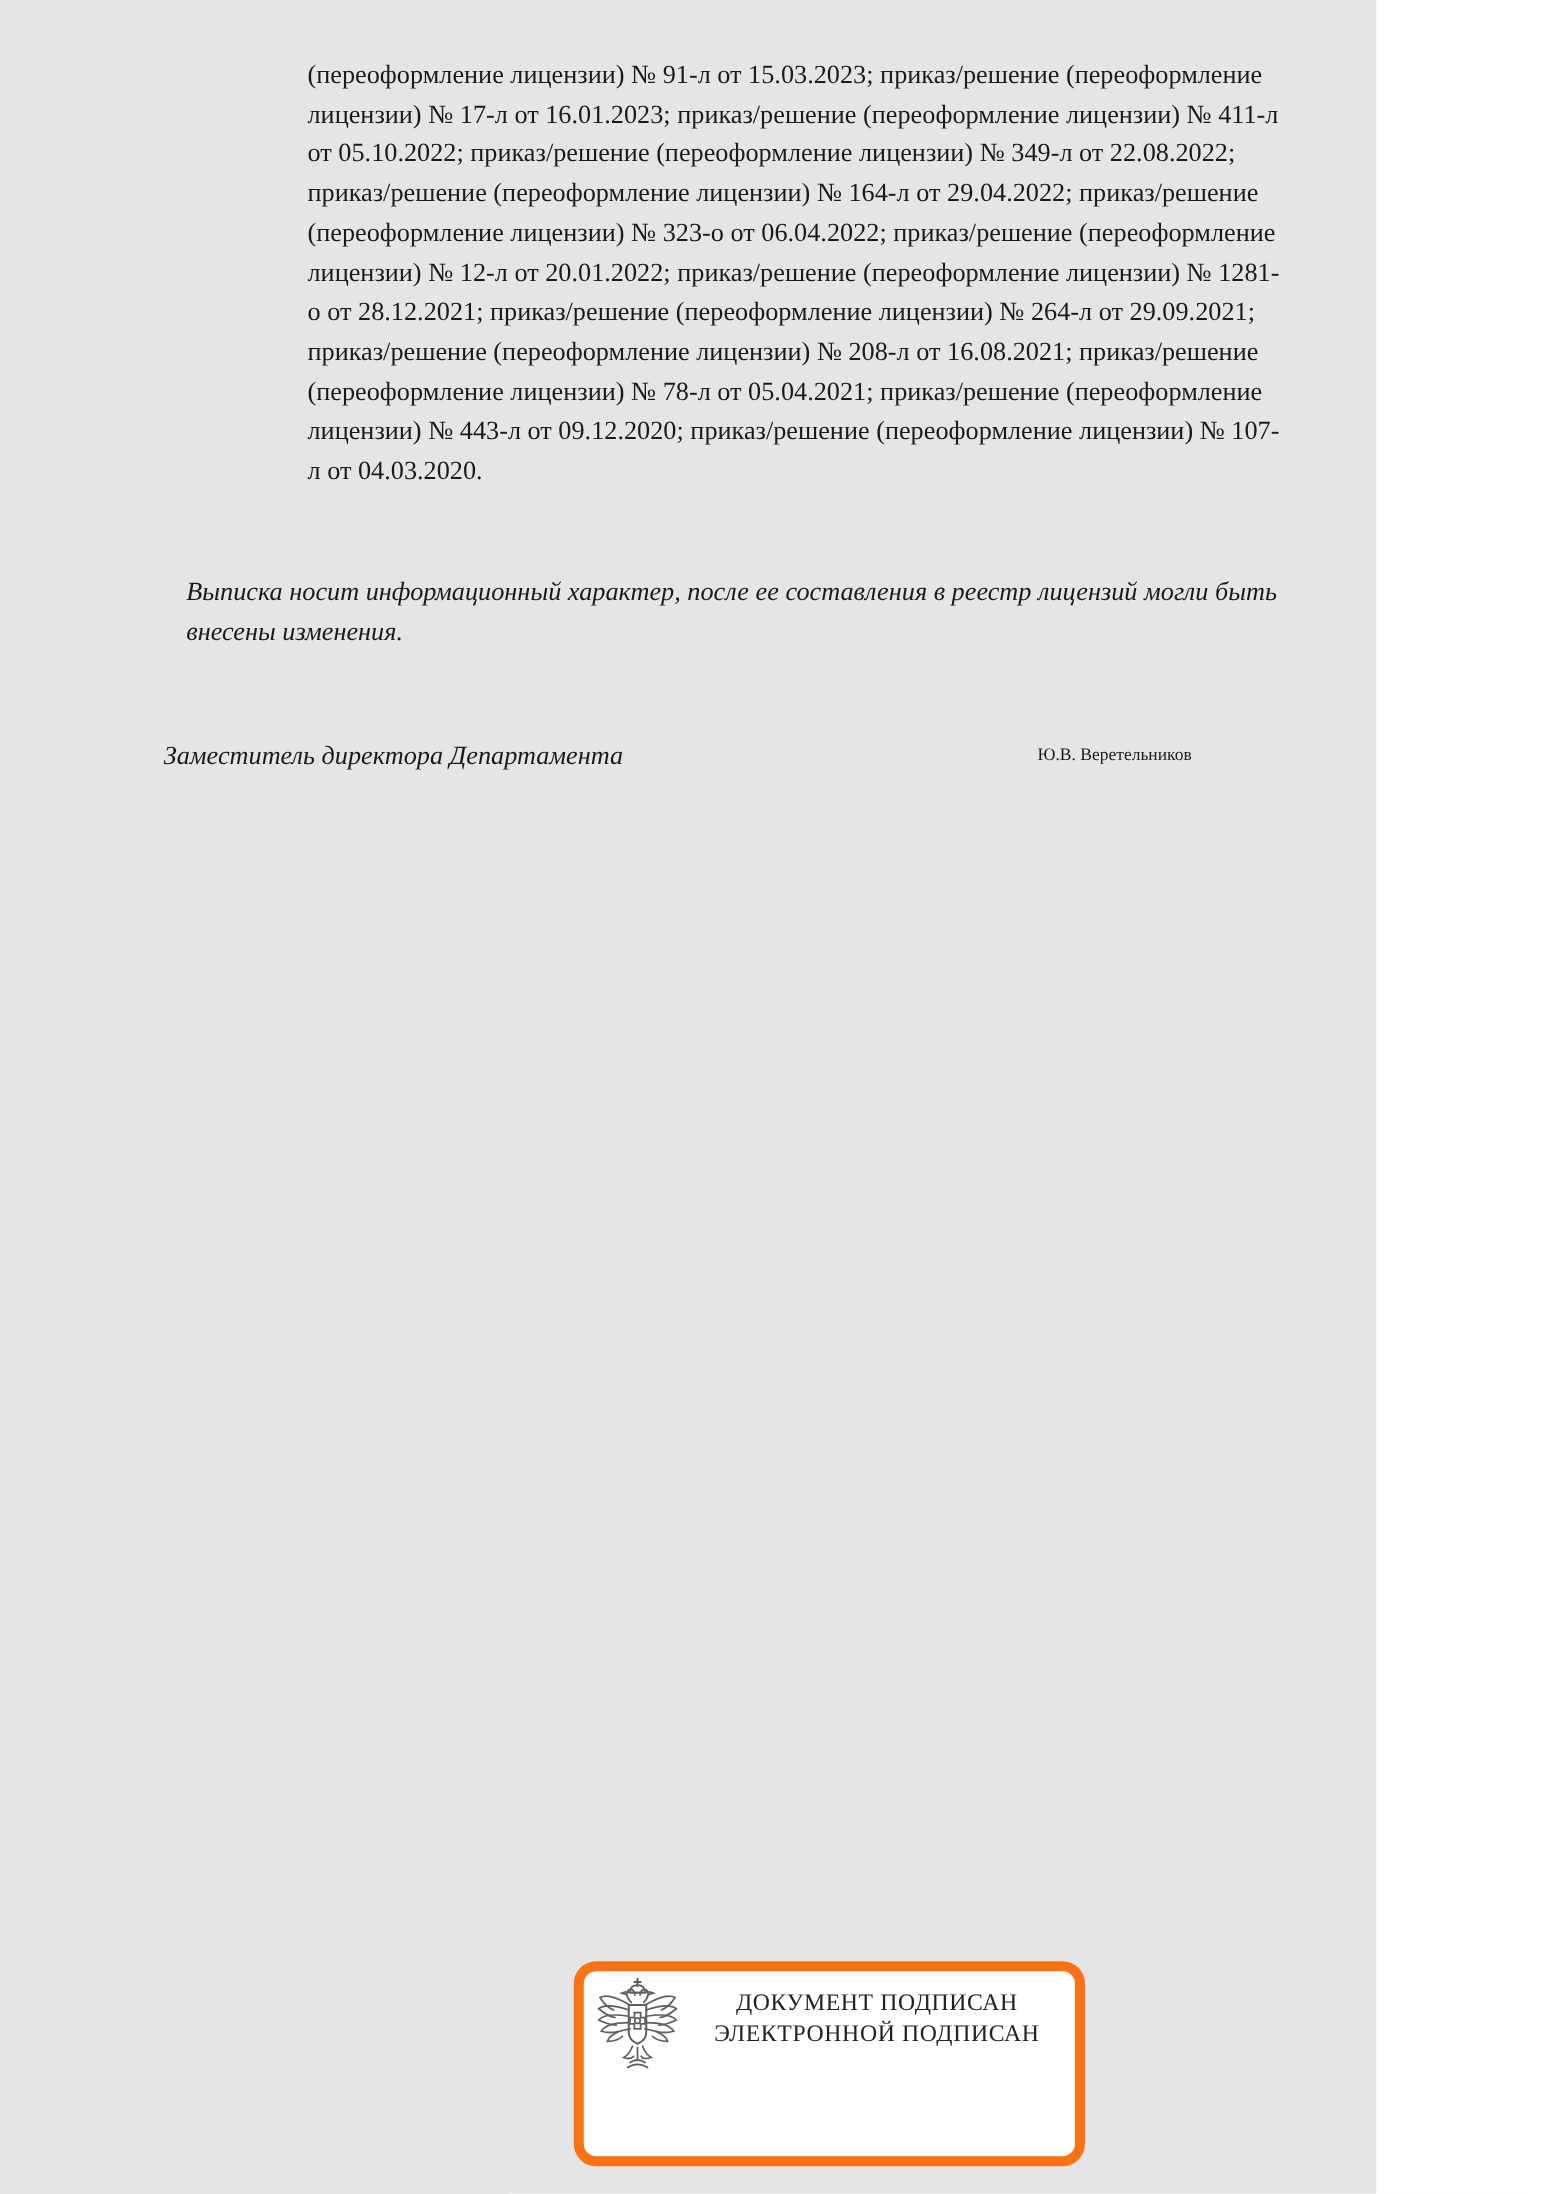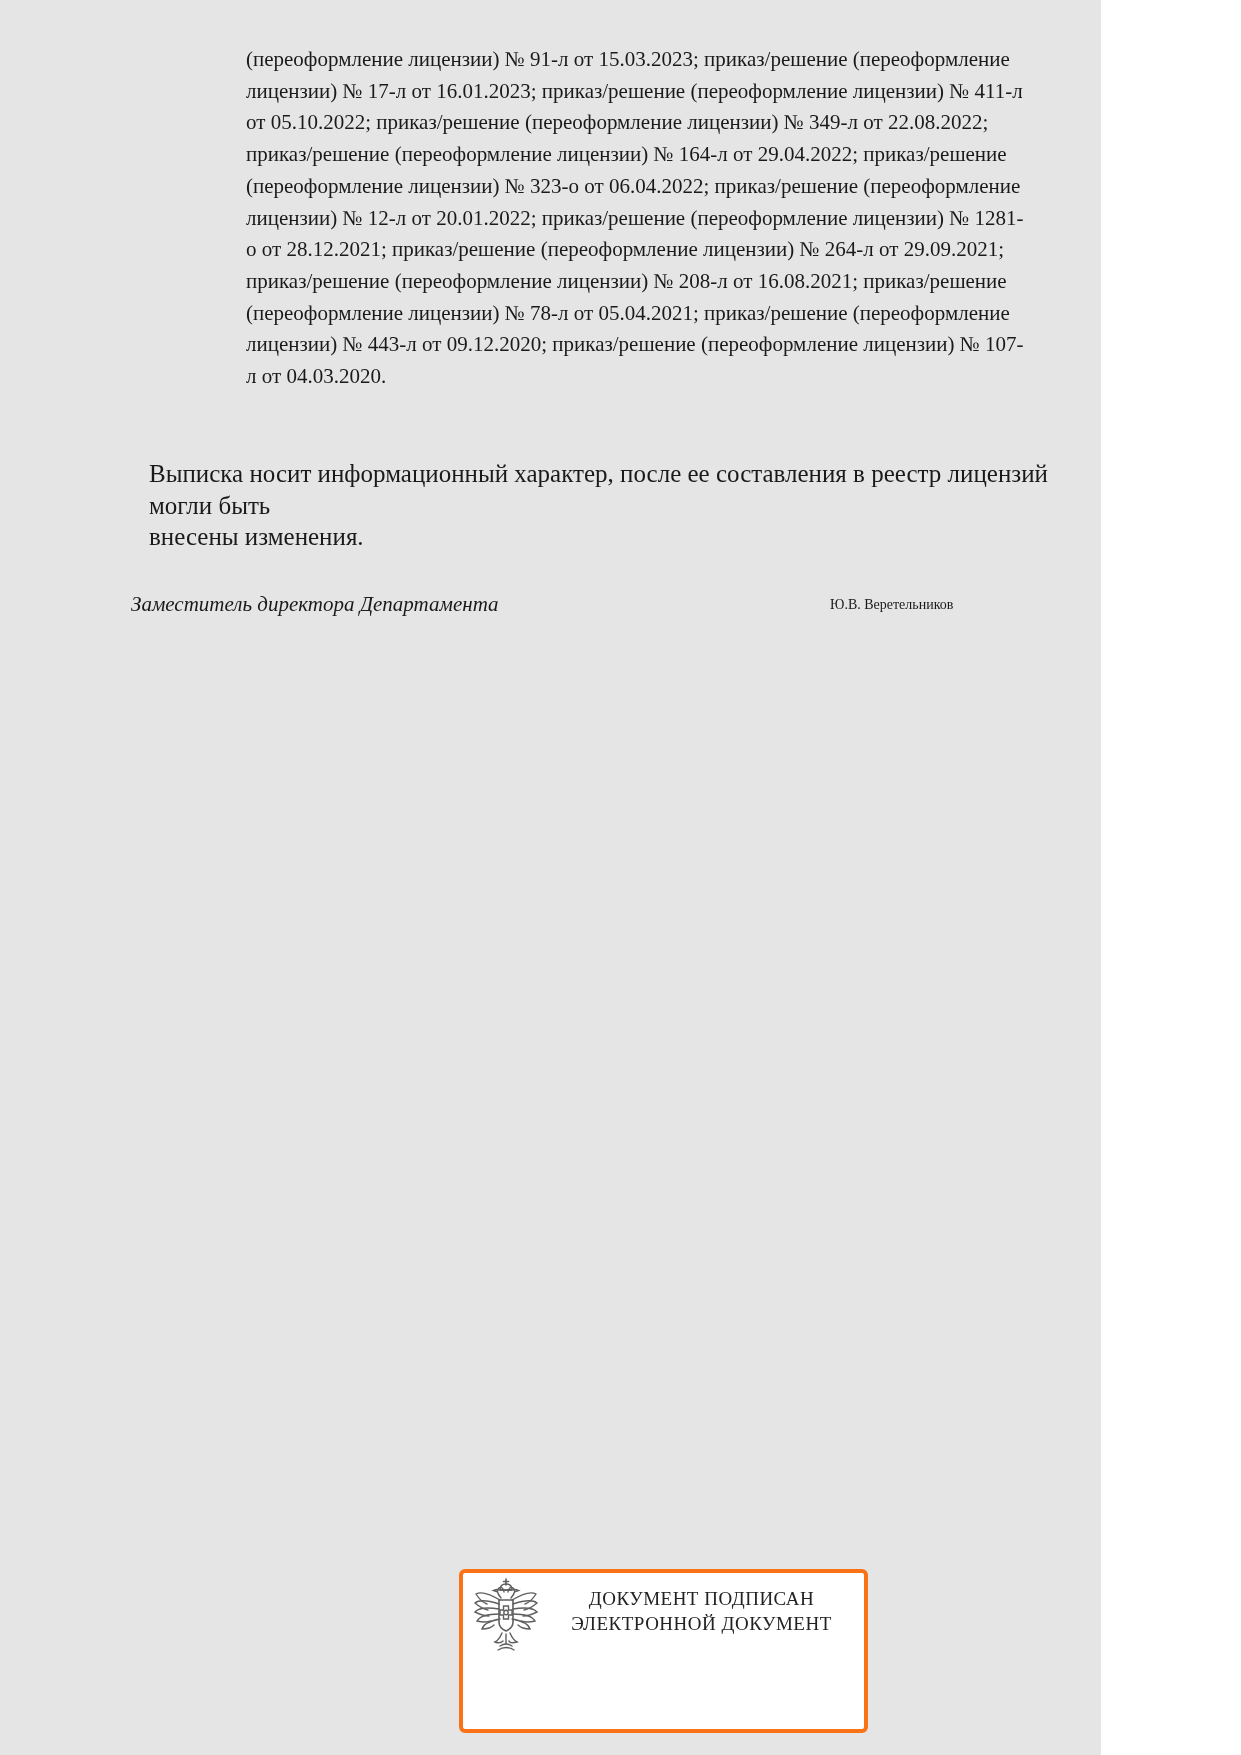--- a/index.html
+++ b/index.html
@@ -24,23 +24,24 @@
     font-size: 21px;
     line-height: 31.7px;
     white-space: pre-line;
     text-align: left;
   }
   .note-paragraph {
     position: absolute;
     left: 149px;
     top: 458px;
     width: 950px;
-    font-size: 25px;
+    font-size: 21px;
     line-height: 31.7px;
     white-space: pre-line;
+    font-style: italic;
   }
   .sig-position {
     position: absolute;
     left: 131px;
     top: 589px;
     font-size: 21px;
     line-height: 31.7px;
     font-style: italic;
   }
   .sig-name {
@@ -50,22 +51,22 @@
     font-size: 14px;
     line-height: 31.7px;
   }
   .stamp {
     position: absolute;
     left: 459px;
     top: 1569px;
     width: 409px;
     height: 164px;
     box-sizing: border-box;
-    border: 4px solid #f97316;
-    border-radius: 6px;
+    border: 8px solid #f97316;
+    border-radius: 18px;
     background: #ffffff;
   }
   .stamp-top {
     display: flex;
     align-items: flex-start;
   }
   .stamp-emblem {
     flex: 0 0 auto;
     margin: 5px 0 0 10px;
     width: 66px;
@@ -148,18 +149,18 @@
         <circle cx="33" cy="34.5" r="2.2"></circle>
 
         <path d="M29 55 Q26 62 22 64 Q27 66 30 63"></path>
         <path d="M33 56 L33 66"></path>
         <path d="M37 55 Q40 62 44 64 Q37 66 36 63"></path>
         <path d="M27 68 Q33 64 39 68"></path>
         <path d="M25 72 Q33 67 41 72"></path>
       </svg>
       <div class="stamp-title">
         <div>ДОКУМЕНТ ПОДПИСАН</div>
-        <div>ЭЛЕКТРОННОЙ ДОКУМЕНТ</div>
+        <div>ЭЛЕКТРОННОЙ ПОДПИСАН</div>
       </div>
     </div>
   </div>
 
 </div>
 
 </body></html>

